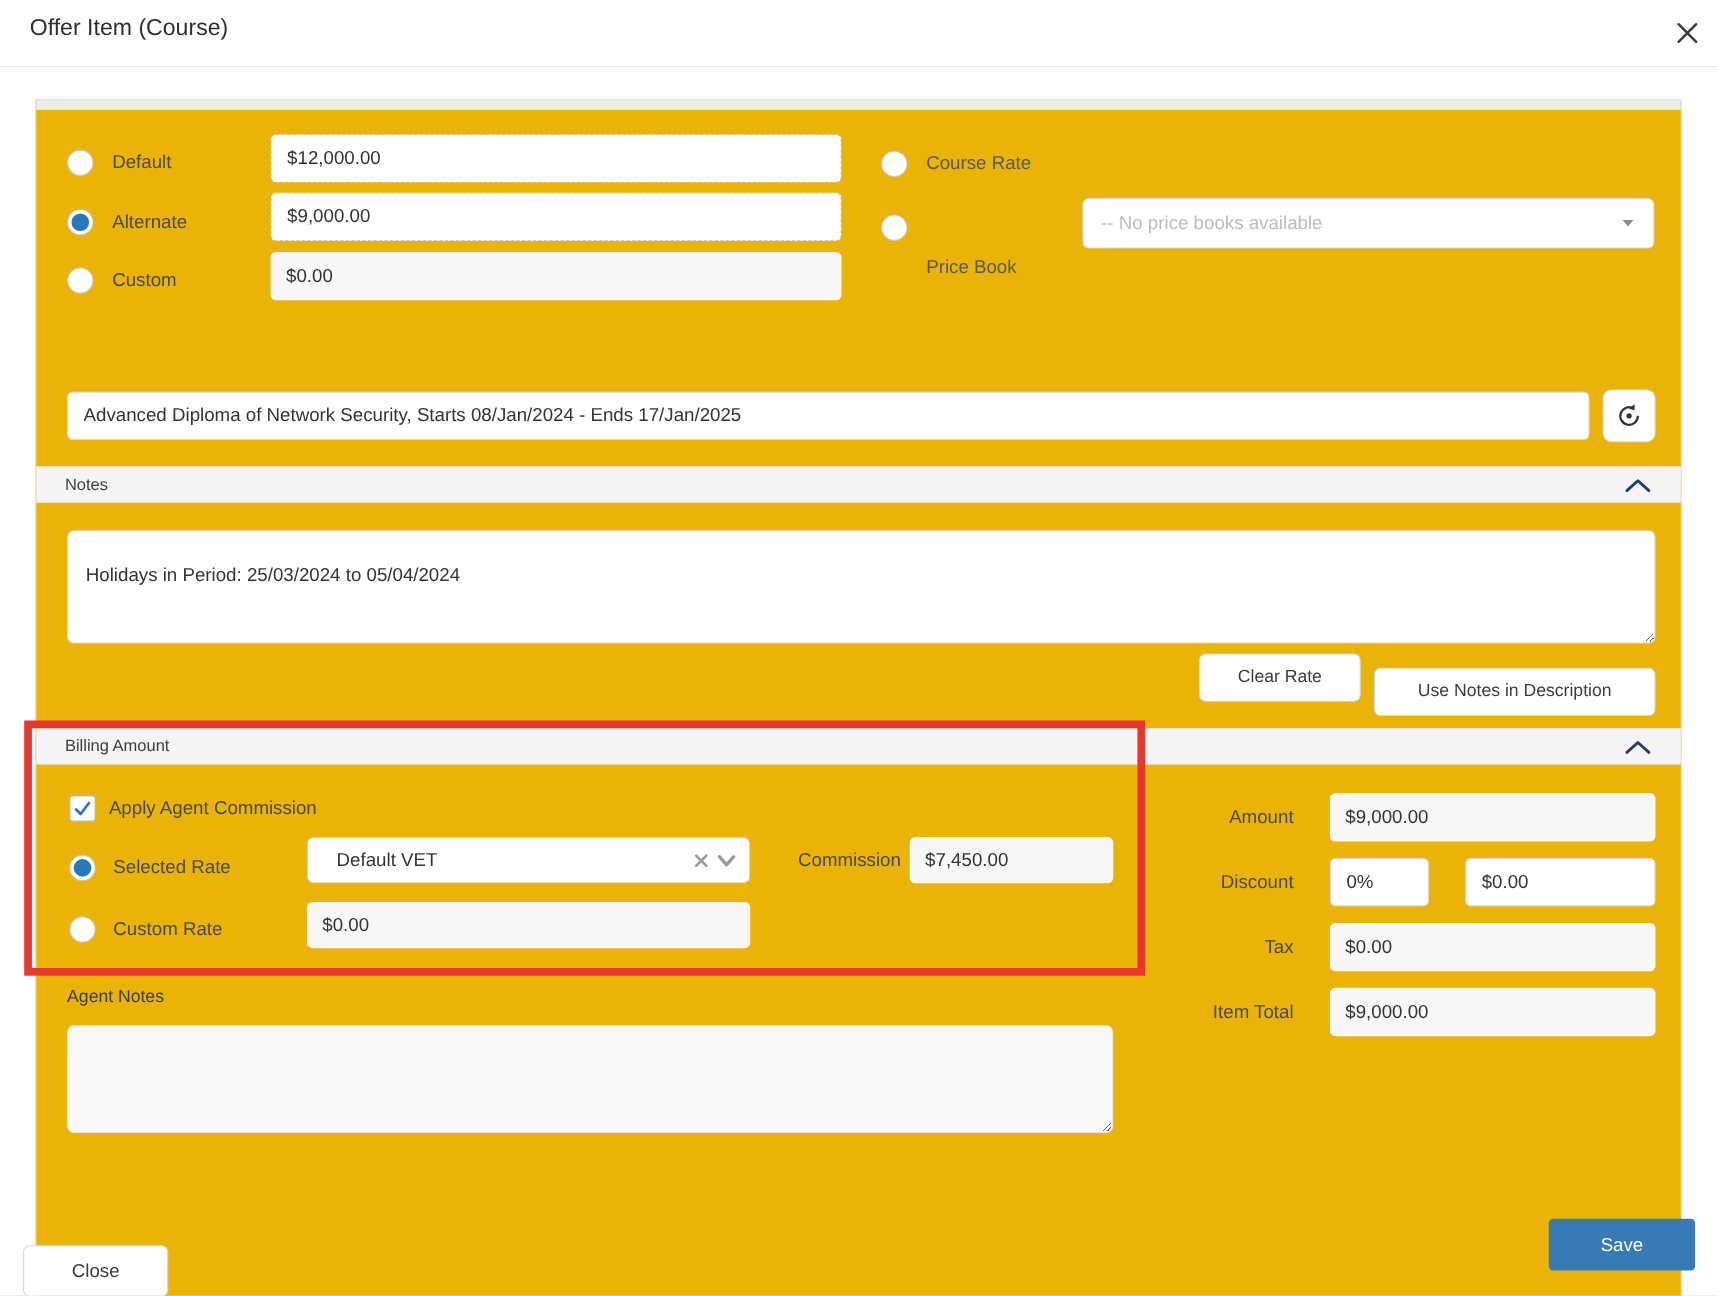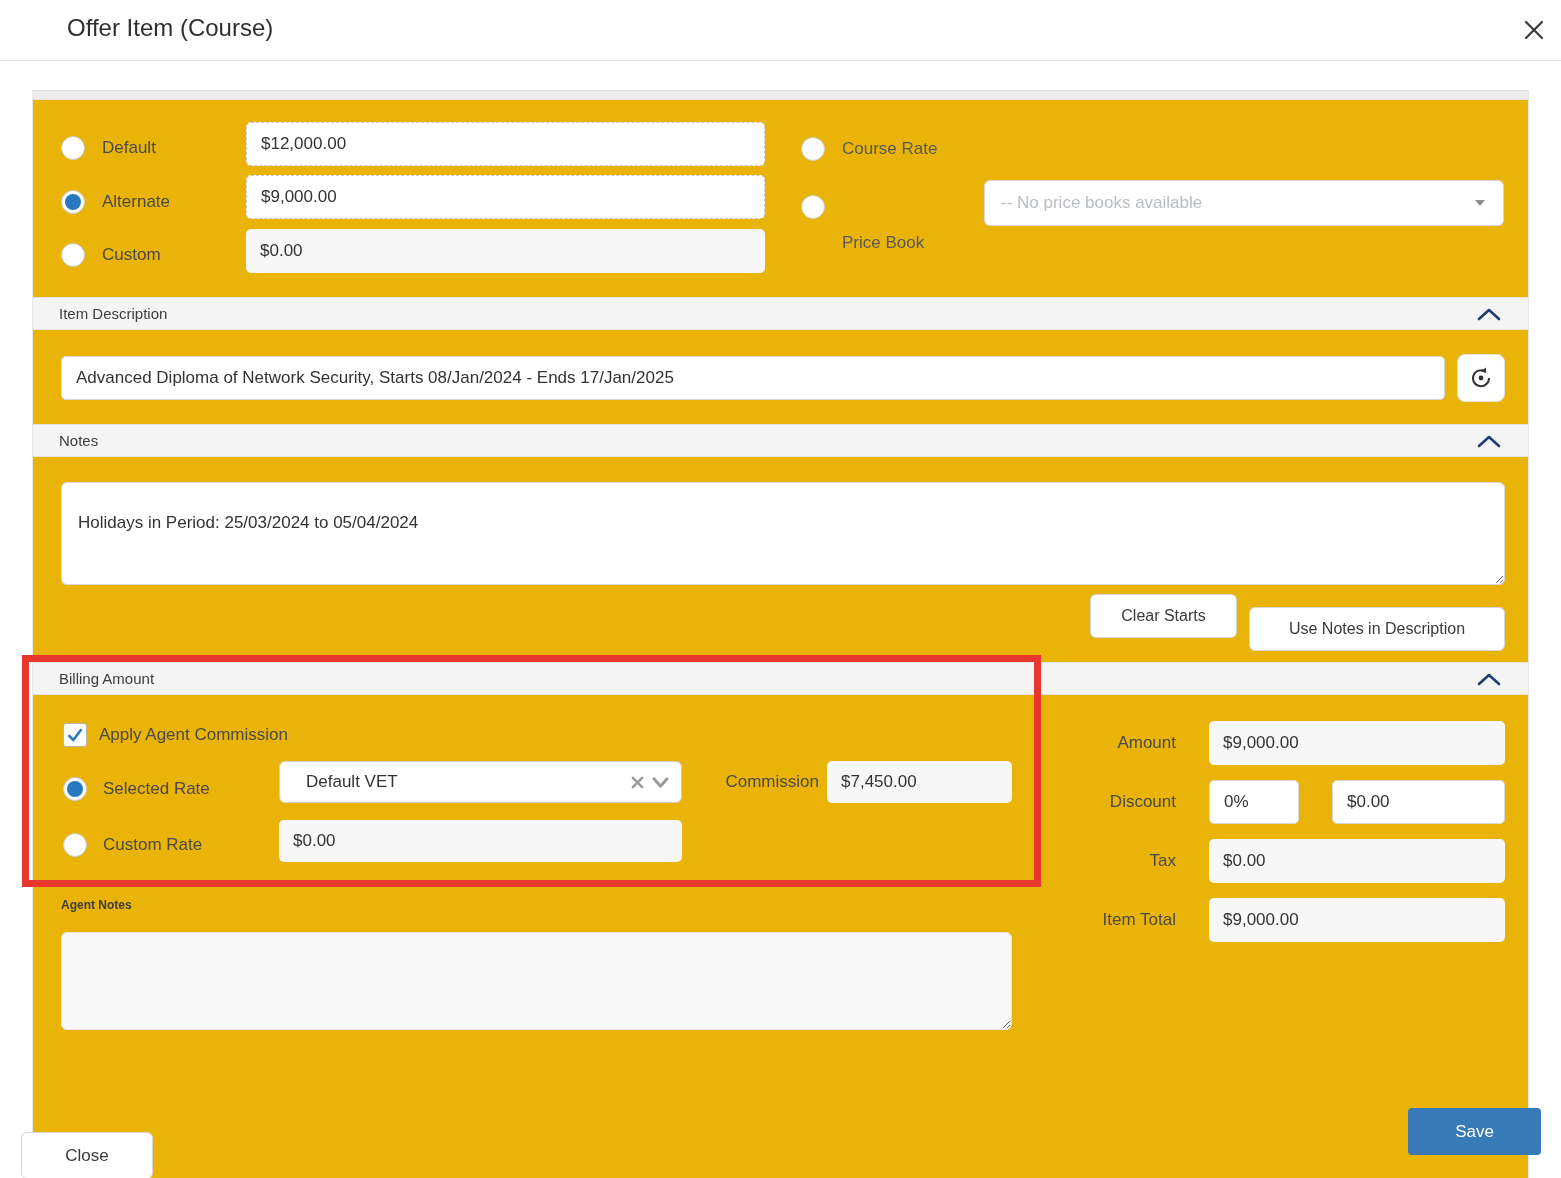--- a/index.html
+++ b/index.html
@@ -10,21 +10,21 @@
   }
   *{box-sizing:border-box;}
   html,body{margin:0;padding:0;}
   body{
     width:1561px;height:1178px;position:relative;background:#fff;
     font-family:"Liberation Sans",sans-serif;color:#333;overflow:hidden;
   }
   .abs{position:absolute;}
 
   
-  .modal-title{left:27px;top:14px;font-size:24px;color:#2f2f2f;margin-left:40px;}
+  .modal-title{left:27px;top:14px;font-size:21px;color:#2f2f2f;}
   .modal-close{left:1516px;top:12px;width:36px;height:36px;display:flex;align-items:center;justify-content:center;cursor:pointer;color:#3a3a3a;}
   .header-divider{left:0;top:60px;width:1561px;height:1px;background:#e4e4e4;}
 
   
   .panel{left:32px;top:90px;width:1497px;height:1108px;background:#eab308;
     border-left:1px solid #e8e8e8;border-right:1px solid #e8e8e8;border-bottom:1px solid #e8e8e8;}
   .panel-top-strip{left:0;top:0;width:100%;height:10px;background:#ececec;border-top:1px solid #dedede;border-bottom:1px solid #e2e2e2;}
 
   
   .sec{left:0;width:100%;height:33px;background:#f4f4f4;border-top:1px solid #e3e3e3;border-bottom:1px solid #e3e3e3;
@@ -63,21 +63,21 @@
   .btn-primary{background:var(--save);border:none;border-radius:4px;color:#fff;font-size:17px;}
 
   .icon-btn{position:absolute;left:1424px;top:264px;width:48px;height:48px;border:1px solid #e2e2e2;border-radius:8px;background:#fff;
     display:flex;align-items:center;justify-content:center;cursor:pointer;color:#333;}
 
   .sum-label{position:absolute;left:1000px;width:143px;height:44px;line-height:44px;text-align:right;font-size:17px;color:#4a4a4a;}
   .inline-label{position:absolute;height:42px;line-height:42px;font-size:17px;color:#4a4a4a;}
 
   .annotation-rect{position:absolute;left:22px;top:655px;width:1019px;height:232px;border:7px solid var(--annotation);z-index:50;pointer-events:none;}
 
-  .agent-notes-label{position:absolute;left:28px;top:808px;font-size:12px;color:#3d3d3d;font-weight:bold;}
+  .agent-notes-label{position:absolute;left:28px;top:808px;font-size:16px;color:#3d3d3d;}
 </style>
 </head>
 <body>
 
 <div class="abs modal-title">Offer Item (Course)</div>
 <div class="abs modal-close">
   <svg width="22" height="22" viewBox="0 0 22 22">
       <path d="M3 3 L19 19 M19 3 L3 19" stroke="#3a3a3a" stroke-width="2.2" stroke-linecap="round"></path>
     </svg>
 </div>
@@ -103,49 +103,41 @@
   <div class="radio" style="left:768px;top:47px;"></div>
   <div class="rlabel" style="left:809px;top:47px;color:#5a5a5a;">Course Rate</div>
 
   <div class="radio" style="left:768px;top:105px;"></div>
   <div class="rlabel" style="left:809px;top:105px;color:#5a5a5a;margin-top:36px;">Price Book</div>
   <div class="dropdown" style="left:951px;top:90px;width:520px;">
     <span class="ph">-- No price books available</span>
     <span class="caret-down"></span>
   </div>
 
-  <div class="sec" style="position:absolute;top:207px;">
-    <span>Item Description</span>
-    <span class="chev">
-      <svg width="26" height="16" viewBox="0 0 26 16">
-          <polyline points="3,13 13,4 23,13" fill="none" stroke="currentColor" stroke-width="2.6" stroke-linecap="round" stroke-linejoin="round"></polyline>
-        </svg>
-    </span>
-  </div>
   <input class="field editable" style="left: 28px; top: 266px; width: 1384px;" value="Advanced Diploma of Network Security, Starts 08/Jan/2024 - Ends 17/Jan/2025">
   <div class="icon-btn">
     <span style="display:flex;">
       <svg width="24" height="24" viewBox="0 0 24 24">
         <path d="M16.2,5.4 A8,8 0 1,0 20,12" fill="none" stroke="#333" stroke-width="2"></path>
         <path d="M17,1.6 L17,7 L11.8,5.3 Z" fill="#333"></path>
         <circle cx="12" cy="12" r="2.4" fill="#333"></circle>
       </svg>
     </span>
   </div>
 
   <div class="sec" style="position:absolute;top:334px;">
     <span>Notes</span>
     <span class="chev">
       <svg width="26" height="16" viewBox="0 0 26 16">
           <polyline points="3,13 13,4 23,13" fill="none" stroke="currentColor" stroke-width="2.6" stroke-linecap="round" stroke-linejoin="round"></polyline>
         </svg>
     </span>
   </div>
   <textarea class="notes-area" style="">Holidays in Period: 25/03/2024 to 05/04/2024</textarea>
-  <button class="btn" style="left:1057px;top:504px;width:147px;height:44px;">Clear Starts</button>
+  <button class="btn" style="left:1057px;top:504px;width:147px;height:44px;">Clear Rate</button>
   <button class="btn" style="left:1216px;top:517px;width:256px;height:44px;">Use Notes in Description</button>
 
   <div class="sec" style="position:absolute;top:572px;">
     <span>Billing Amount</span>
     <span class="chev">
       <svg width="26" height="16" viewBox="0 0 26 16">
           <polyline points="3,13 13,4 23,13" fill="none" stroke="currentColor" stroke-width="2.6" stroke-linecap="round" stroke-linejoin="round"></polyline>
         </svg>
     </span>
   </div>

